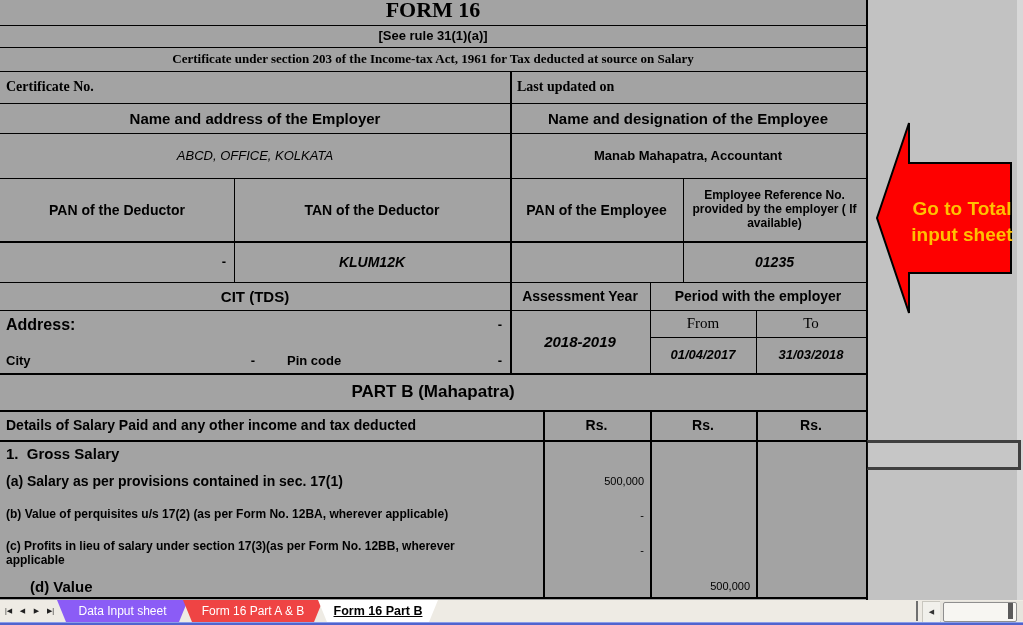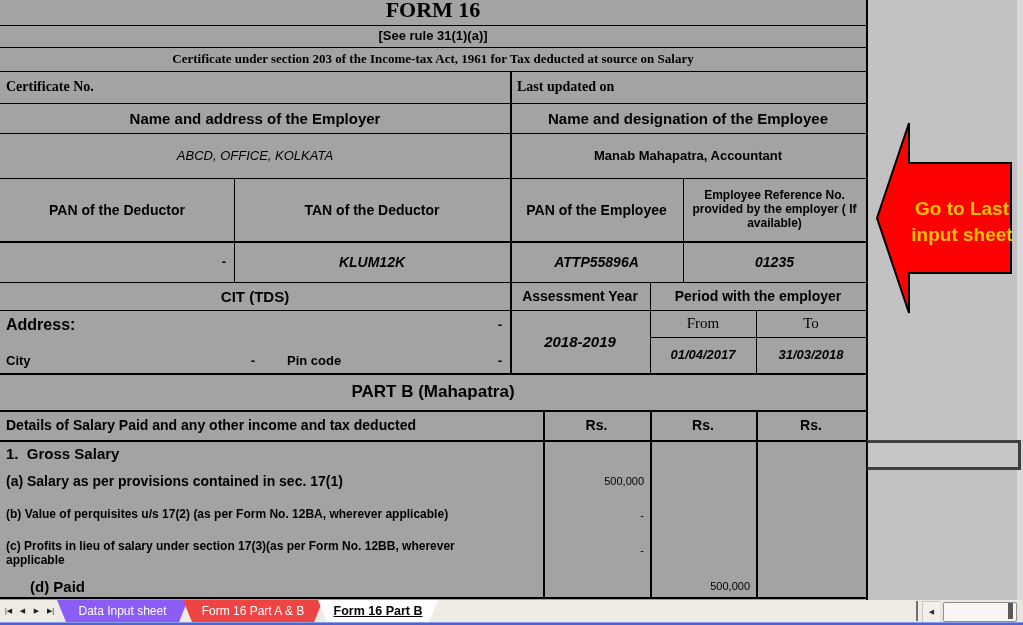--- a/index.html
+++ b/index.html
@@ -39,21 +39,20 @@
     <div class="cell center i" style="left:0;top:134px;width:510px;height:44px;font-size:13px;">ABCD, OFFICE, KOLKATA</div>
     <div class="cell center b" style="left:510px;top:134px;width:356px;height:44px;font-size:13px;">Manab Mahapatra, Accountant</div>
 
     <div class="cell center b" style="left:0;top:179px;width:234px;height:62px;font-size:14px;">PAN of the Deductor</div>
     <div class="cell center b" style="left:234px;top:179px;width:276px;height:62px;font-size:14px;">TAN of the Deductor</div>
     <div class="cell center b" style="left:510px;top:179px;width:173px;height:62px;font-size:14px;">PAN of the Employee</div>
     <div class="cell center b" style="left:686px;top:179px;width:177px;height:62px;font-size:12px;">Employee Reference No. provided by the employer ( If available)</div>
 
     <div class="cell right" style="left:0;top:242px;width:226px;height:40px;font-size:13px;font-weight:bold;">-</div>
     <div class="cell center b i" style="left:234px;top:242px;width:276px;height:40px;font-size:14px;">KLUM12K</div>
-    <div class="cell center b i" style="left:510px;top:242px;width:173px;height:40px;font-size:14px;">ATTP55896A</div>
     <div class="cell center b i" style="left:683px;top:242px;width:183px;height:40px;font-size:14px;">01235</div>
 
     <div class="cell center b" style="left:0;top:283px;width:510px;height:27px;font-size:15px;">CIT (TDS)</div>
     <div class="cell center b" style="left:650px;top:283px;width:216px;height:27px;font-size:14px;">Period with the employer</div>
     <div class="cell center b" style="left:510px;top:283px;width:140px;height:27px;font-size:14px;">Assessment Year</div>
 
     <div class="cell b" style="left:6px;top:316px;width:120px;height:18px;font-size:16px;">Address:</div>
     <div class="cell right b" style="left:380px;top:316px;width:122px;height:18px;font-size:13px;">-</div>
     <div class="cell b" style="left:6px;top:352px;width:100px;height:18px;font-size:13px;">City</div>
     <div class="cell right b" style="left:180px;top:352px;width:75px;height:18px;font-size:13px;">-</div>
@@ -73,21 +72,21 @@
     <div class="cell center b" style="left:650px;top:410px;width:106px;height:30px;font-size:14px;">Rs.</div>
     <div class="cell center b" style="left:756px;top:410px;width:110px;height:30px;font-size:14px;">Rs.</div>
 
     <div class="cell b" style="left:6px;top:443px;width:520px;height:22px;font-size:15px;white-space:pre;">1.  Gross Salary</div>
     <div class="cell b" style="left:6px;top:470px;width:530px;height:22px;font-size:14px;">(a) Salary as per provisions contained in sec. 17(1)</div>
     <div class="cell right" style="left:543px;top:470px;width:101px;height:22px;font-size:11px;">500,000</div>
     <div class="cell b" style="left:6px;top:505px;width:540px;height:20px;font-size:12px;">(b) Value of perquisites u/s 17(2) (as per Form No. 12BA, wherever applicable)</div>
     <div class="cell right" style="left:543px;top:505px;width:101px;height:20px;font-size:11px;">-</div>
     <div class="cell b" style="left:6px;top:536px;width:505px;height:36px;font-size:12px;">(c) Profits in lieu of salary under section 17(3)(as per Form No. 12BB, wherever applicable</div>
     <div class="cell right" style="left:543px;top:540px;width:101px;height:20px;font-size:11px;">-</div>
-    <div class="cell b" style="left:30px;top:576px;width:300px;height:22px;font-size:15px;">(d) Paid</div>
+    <div class="cell b" style="left:30px;top:576px;width:300px;height:22px;font-size:15px;">(d) Value</div>
     <div class="cell right" style="left:650px;top:576px;width:100px;height:20px;font-size:11px;">500,000</div>
 
     <div class="hline" style="left:0;top:25px;width:866px;"></div>
     <div class="hline" style="left:0;top:47px;width:866px;"></div>
     <div class="hline" style="left:0;top:71px;width:866px;"></div>
     <div class="hline" style="left:0;top:103px;width:866px;"></div>
     <div class="hline" style="left:0;top:133px;width:866px;"></div>
     <div class="hline" style="left:0;top:178px;width:866px;"></div>
     <div class="hline" style="left:0;top:241px;width:866px;height:2px;"></div>
     <div class="hline" style="left:0;top:282px;width:866px;"></div>
@@ -108,21 +107,21 @@
     <div class="vline" style="left:756px;top:410px;height:188px;width:2px;"></div>
   </div>
 
   <div class="vline" style="left:866px;top:0;height:600px;width:2px;"></div>
   <div class="abs" style="left:868px;top:0;width:155px;height:600px;background:#C2C2C2;"></div>
   <div class="abs" style="left:1017px;top:0;width:6px;height:600px;background:#D8D8D8;"></div>
 
   <svg class="abs" style="left:866px;top:0;" width="157" height="600" viewBox="0 0 157 600">
     <polygon points="11,218 43,123 43,163 145,163 145,273 43,273 43,313" fill="#FE0000" stroke="#000000" stroke-width="2"></polygon>
   </svg>
-  <div class="cell center b" style="left:910px;top:198px;width:104px;height:22px;font-size:19px;color:#FFC000;">Go to Last</div>
+  <div class="cell center b" style="left:910px;top:198px;width:104px;height:22px;font-size:19px;color:#FFC000;">Go to Total</div>
   <div class="cell center b" style="left:910px;top:224px;width:104px;height:22px;font-size:19px;color:#FFC000;">input sheet</div>
 
   <div class="abs" style="left:867px;top:440px;width:150px;height:24px;background:#C6C6C6;
               border-top:3px solid #3F3F3F;border-bottom:3px solid #3F3F3F;
               border-left:1px solid #101010;border-right:3px solid #3F3F3F;"></div>
 
   <div class="abs" style="left:0;top:600px;width:1023px;height:22px;background:#EEEBE4;">
 
     <div class="abs" style="left:2px;top:2px;display:flex;gap:1px;">
       <div class="navbtn">|◀</div>

